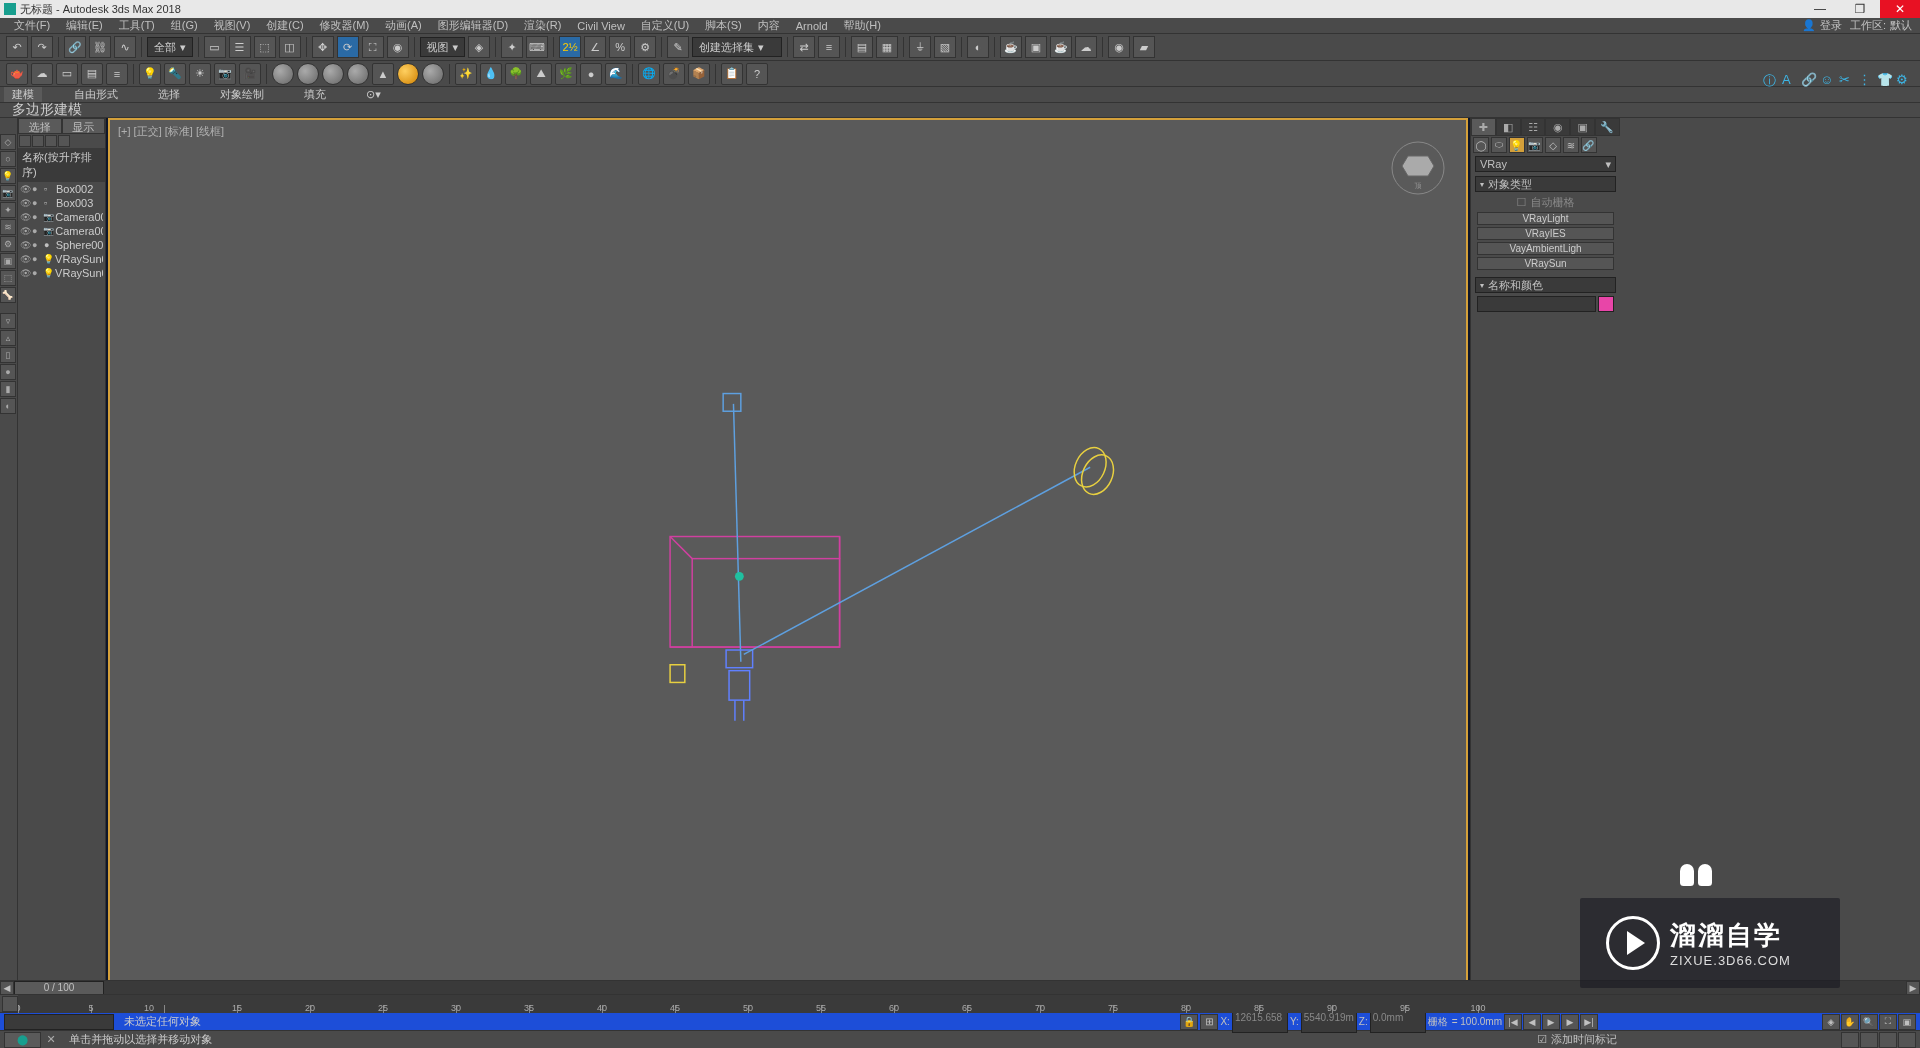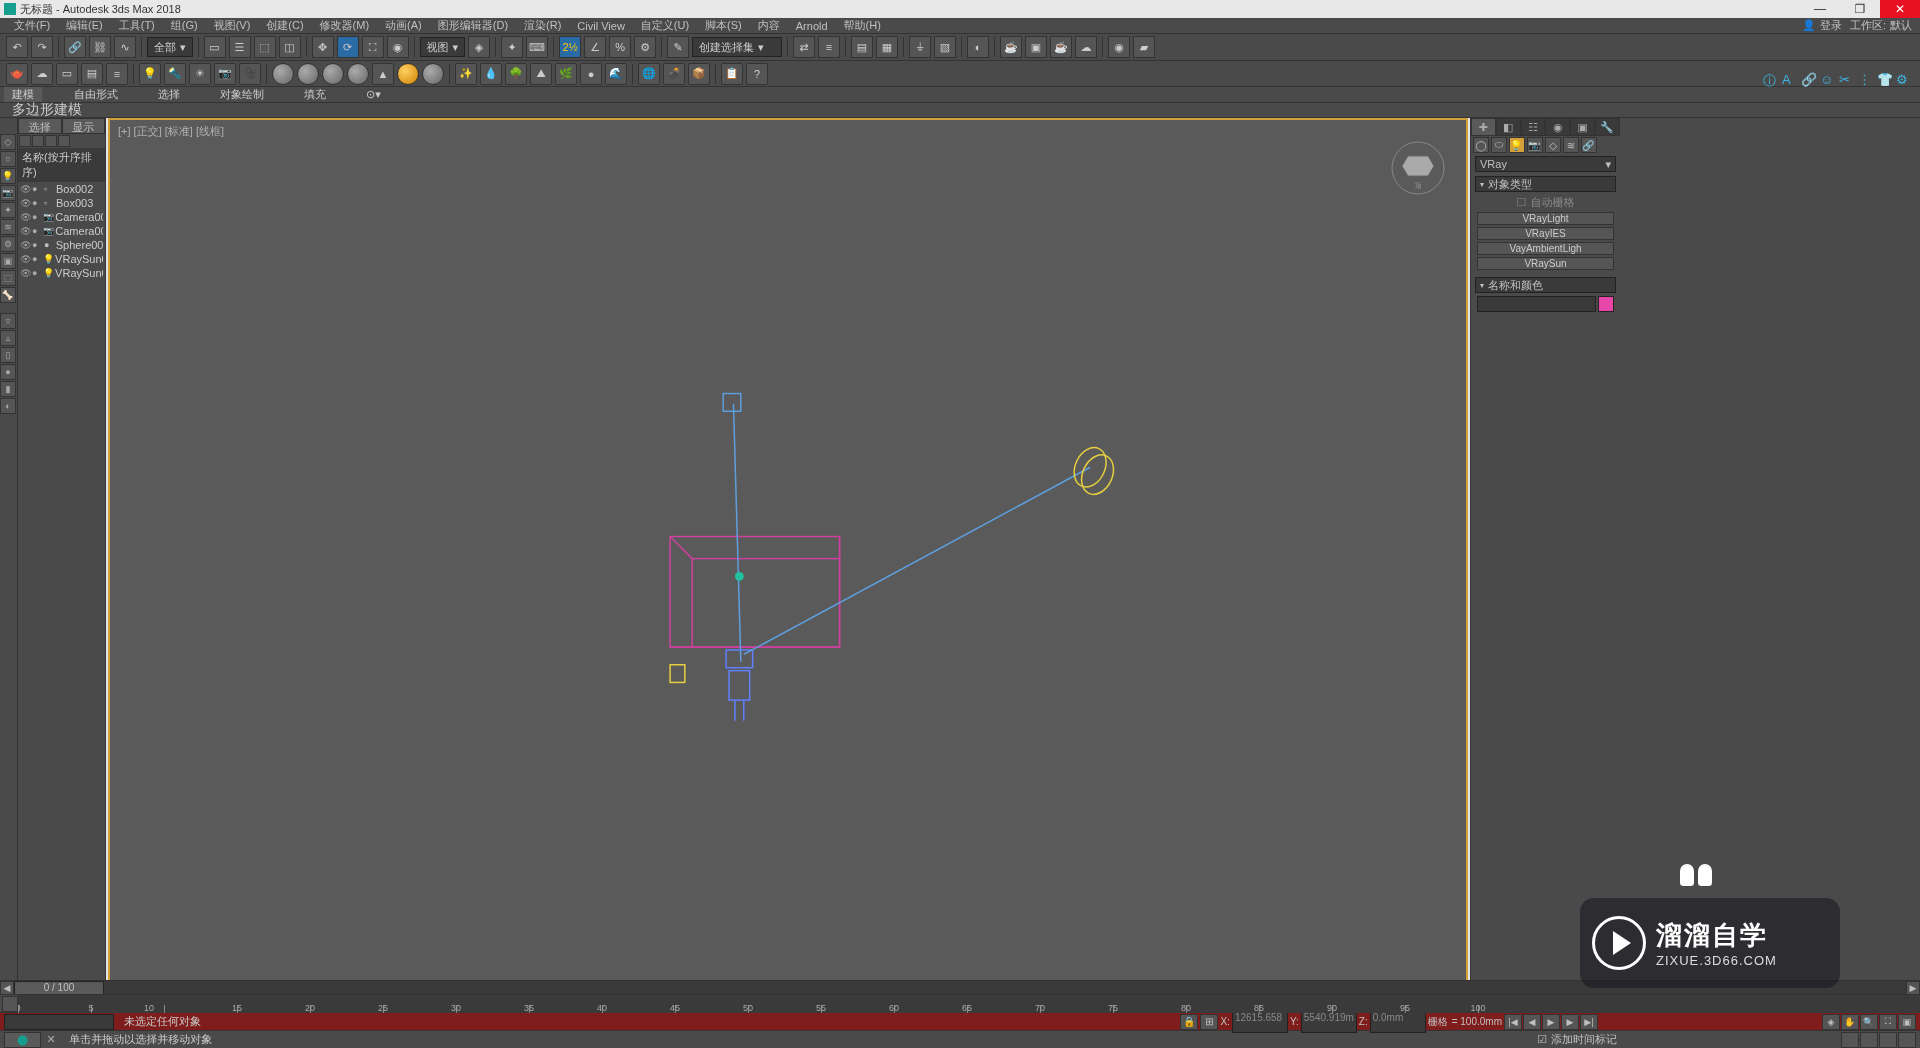--- a/index.html
+++ b/index.html
@@ -59,21 +59,21 @@
 .scene-explorer .se-item { display: flex; align-items: center; padding: 1px 2px; gap: 2px; font-size: 11px; height: 14px; }
 .scene-explorer .se-item .eye { width: 10px; height: 10px; color: #aaa; font-size: 9px; }
 .scene-explorer .se-item .freeze { width: 10px; height: 10px; color: #aaa; font-size: 9px; }
 .scene-explorer .se-item .ei { width: 10px; height: 10px; font-size: 9px; }
 .scene-explorer .se-item .name { white-space: nowrap; overflow: hidden; color: #ccc; }
 .scene-explorer .se-scroll { height: 14px; background: #3a3a3a; display: flex; }
 .scene-explorer .se-scroll .sc-arrow { width: 14px; background: #555; border: 1px solid #333; }
 .scene-explorer .se-scroll .sc-track { flex: 1; }
 
 
-.viewport-container { flex: 1; display: flex; background: #e5e5e5; position: relative; }
+.viewport-container { flex: 1; display: flex; background: #0f172a; position: relative; }
 .viewport { flex: 1; margin: 0 2px; border: 2px solid #d4a03a; background: #5a5a5a; position: relative; }
 .viewport .vp-label { position: absolute; top: 4px; left: 8px; color: #b0b0b0; font-size: 11px; }
 .viewport .viewcube { position: absolute; top: 20px; right: 20px; width: 56px; height: 56px; }
 .viewport .viewcube svg { width: 100%; height: 100%; }
 .viewport .axis-gizmo { position: absolute; bottom: 10px; left: 18px; width: 28px; height: 28px; }
 .viewport canvas, .viewport svg.scene { position: absolute; top: 0; left: 0; width: 100%; height: 100%; }
 
 
 .command-panel { width: 150px; background: #4a4a4a; border-left: 1px solid #333; display: flex; flex-direction: column; }
 .command-panel .cp-tabs { height: 18px; display: flex; background: #3a3a3a; }
@@ -103,42 +103,42 @@
 .timeslider-row .ts-arrow { width: 14px; height: 14px; background: #555; border: 1px solid #333; display: flex; align-items: center; justify-content: center; font-size: 9px; }
 .timeslider-row .ts-track { flex: 1; height: 14px; background: #3a3a3a; position: relative; }
 .timeslider-row .ts-handle { position: absolute; left: 0; width: 90px; height: 14px; background: #5a5a5a; border: 1px solid #222; display: flex; align-items: center; justify-content: center; font-size: 10px; }
 
 .timeline-row { height: 18px; background: #4a4a4a; display: flex; align-items: center; border-top: 1px solid #333; position: relative; }
 .timeline-row .tl-btn { width: 16px; height: 16px; background: #555; border: 1px solid #333; margin-left: 2px; }
 .timeline-row .tl-ruler { flex: 1; height: 18px; background: #3a3a3a; position: relative; overflow: hidden; }
 .timeline-row .tl-tick { position: absolute; bottom: 0; width: 1px; height: 8px; background: #888; }
 .timeline-row .tl-num { position: absolute; bottom: 0; font-size: 9px; color: #aaa; transform: translateX(-50%); }
 
-.status-row1 { height: 18px; background: #7f1d1d; display: flex; align-items: center; border-top: 1px solid #333; gap: 2px; padding: 0 4px; }
+.status-row1 { height: 18px; background: #1d4ed8; display: flex; align-items: center; border-top: 1px solid #333; gap: 2px; padding: 0 4px; }
 .status-row1 .prompt-area { width: 110px; height: 16px; background: #3a3a3a; border: 1px solid #222; }
 .status-row1 .status-text { flex: 0 0 auto; color: #ccc; font-size: 11px; padding-left: 8px; }
 .status-row1 .spacer { flex: 1; }
 .status-row1 .coord-btn { width: 18px; height: 16px; background: #555; border: 1px solid #333; font-size: 10px; display: flex; align-items: center; justify-content: center; }
 .status-row1 .coord-field { display: flex; align-items: center; gap: 2px; font-size: 10px; }
 .status-row1 .coord-field .cf-input { width: 56px; height: 22px; background: #3a3a3a; border: 1px solid #222; color: #888; font-size: 10px; padding: 0 2px; }
 .status-row1 .grid-field { display: flex; align-items: center; gap: 4px; font-size: 10px; }
 .status-row1 .nav-btns { display: flex; gap: 1px; }
 .status-row1 .nav-btn { width: 18px; height: 16px; background: #555; border: 1px solid #333; font-size: 9px; display: flex; align-items: center; justify-content: center; }
 
 .status-row2 { height: 18px; background: #4a4a4a; display: flex; align-items: center; border-top: 1px solid #333; gap: 2px; padding: 0 4px; }
 .status-row2 .script-tab { padding: 0 12px; height: 16px; background: #5a5a5a; border: 1px solid #333; display: flex; align-items: center; font-size: 10px; }
 .status-row2 .script-close { width: 16px; height: 16px; display: flex; align-items: center; justify-content: center; color: #aaa; }
 .status-row2 .status-text2 { padding-left: 8px; color: #ccc; font-size: 11px; }
 .status-row2 .spacer { flex: 1; }
 .status-row2 .tag-check { display: flex; align-items: center; gap: 4px; font-size: 11px; }
 .status-row2 .nav-grid { display: flex; gap: 1px; }
 .status-row2 .ng { width: 18px; height: 16px; background: #555; border: 1px solid #333; }
 
 
-.watermark { position: absolute; right: 80px; bottom: 60px; width: 260px; height: 90px; background: rgba(20,20,30,0.55); border-radius: 14px; display: flex; align-items: center; gap: 10px; padding: 8px 12px; pointer-events: none; }
+.watermark { position: absolute; right: 80px; bottom: 60px; width: 260px; height: 90px; background: rgba(20,20,30,0.55); border-radius: 2px; display: flex; align-items: center; gap: 10px; padding: 8px 26px; pointer-events: none; }
 .watermark .wm-play { width: 54px; height: 54px; border: 3px solid #fff; border-radius: 50%; display: flex; align-items: center; justify-content: center; }
 .watermark .wm-play::after { content: ""; border-left: 18px solid #fff; border-top: 12px solid transparent; border-bottom: 12px solid transparent; margin-left: 5px; }
 .watermark .wm-text { display: flex; flex-direction: column; color: #fff; }
 .watermark .wm-text .wm-l1 { font-size: 26px; font-weight: bold; letter-spacing: 2px; }
 .watermark .wm-text .wm-l2 { font-size: 13px; letter-spacing: 1px; color: #ddd; }
 .fingers { position: absolute; right: 200px; bottom: 156px; width: 40px; height: 28px; }
 .fingers .f { width: 14px; height: 22px; background: #fff; border-radius: 8px 8px 4px 4px; position: absolute; }
 .fingers .f1 { left: 0; }
 .fingers .f2 { left: 18px; }
 </style>

